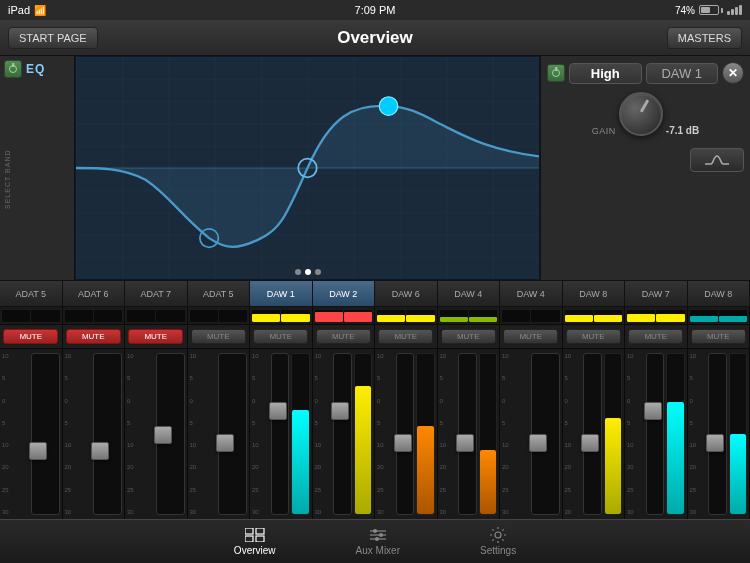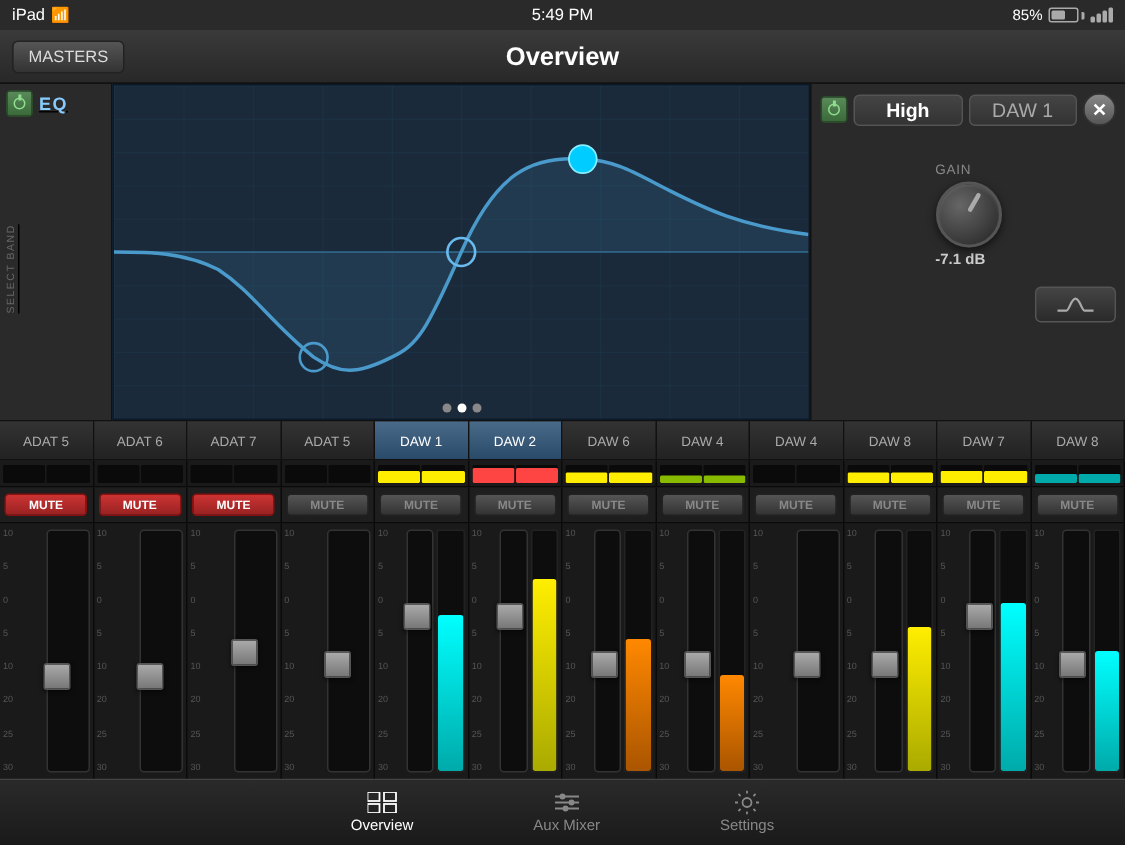--- a/index.html
+++ b/index.html
@@ -74,21 +74,20 @@
 
     
     #eq-panel {
       width: 75px;
       background: #2a2a2a;
       border-right: 1px solid #111;
       display: flex;
       flex-direction: column;
       padding: 4px;
       gap: 3px;
-      text-decoration: underline;
     }
     .eq-power-row {
       display: flex;
       align-items: center;
       gap: 4px;
       margin-bottom: 2px;
     }
     .power-btn {
       width: 18px;
       height: 18px;
@@ -222,24 +221,22 @@
     }
     .knobs-row {
       display: flex;
       gap: 10px;
       align-items: flex-start;
       justify-content: center;
       padding: 4px 0;
     }
     .knob-group {
       display: flex;
-      flex-direction: column;
-      align-items: flex-start;
+      align-items: flex-end;
       gap: 3px;
-      margin-top: 16px;
     }
     .knob-label {
       font-size: 9px;
       color: #888;
       text-transform: uppercase;
       letter-spacing: 0.5px;
     }
     .knob {
       width: 44px;
       height: 44px;
@@ -359,21 +356,21 @@
       align-items: center;
       justify-content: center;
       border-right: 1px solid #0a0a0a;
     }
     .mute-btn {
       background: linear-gradient(180deg, #555, #333);
       color: #888;
       border: 1px solid #222;
       border-radius: 3px;
       font-size: 8px;
-      font-weight: bold;
+      font-weight: normal;
       padding: 2px 4px;
       cursor: pointer;
       width: 90%;
       text-align: center;
     }
     .mute-btn.active {
       background: linear-gradient(180deg, #cc3333, #992222);
       color: #fff;
       border-color: #881111;
     }
@@ -516,39 +513,40 @@
     }
   </style>
 </head>
 <body>
 
 <div id="status-bar">
   <div class="status-left">
     <span>iPad</span>
     <span class="wifi-icon">📶</span>
   </div>
-  <span class="status-center">5:49 PM</span>
+  <span class="status-center">7:09 PM</span>
   <div class="status-right">
-    <span>85%</span>
+    <span>74%</span>
     <div class="battery-icon">
       <div class="battery-body">
           <div class="battery-fill"></div>
         </div>
       <div class="battery-tip"></div>
     </div>
     <div class="signal-bars">
       <div class="sig-bar" style="height:4px"></div>
       <div class="sig-bar" style="height:6px"></div>
       <div class="sig-bar" style="height:8px"></div>
       <div class="sig-bar" style="height:10px"></div>
     </div>
   </div>
 </div>
 
 <div id="top-bar">
+  <button class="btn-start-page">START PAGE</button>
   <span class="top-bar-title">Overview</span>
   <button class="btn-masters">MASTERS</button>
 </div>
 
 <div id="main-content">
 
   <div id="eq-panel">
     <div class="eq-power-row">
       <div class="power-btn">
         <div class="power-btn-inner"></div>

